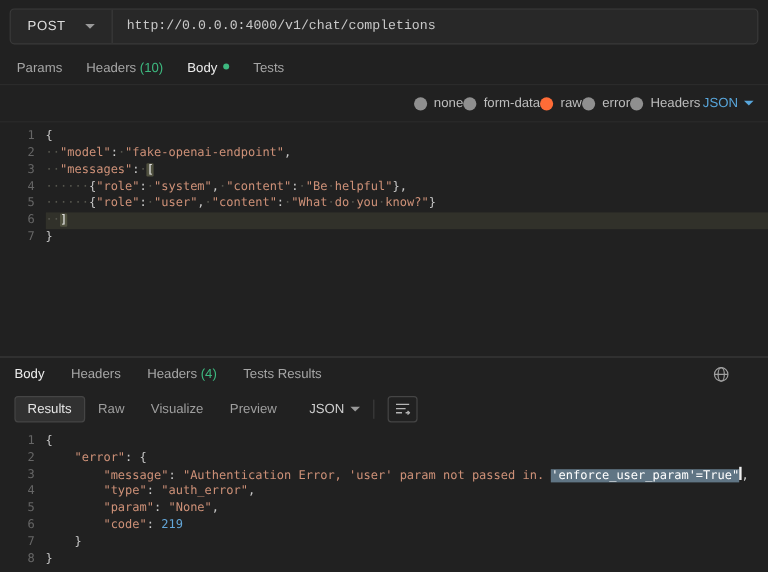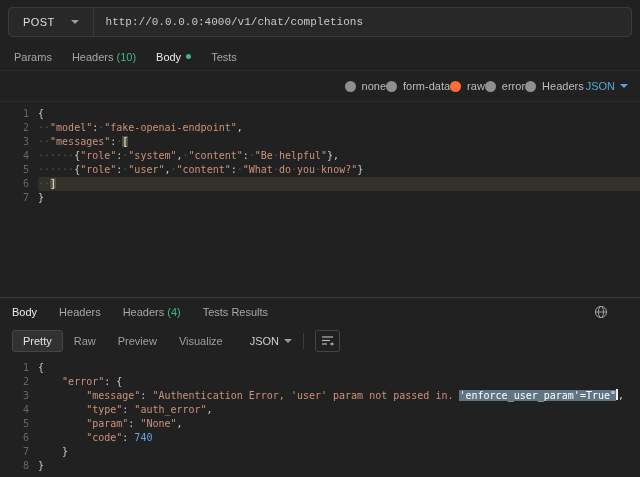--- a/index.html
+++ b/index.html
@@ -139,24 +139,24 @@
       <div class="globe-btn">
         <svg width="14" height="14" viewBox="0 0 14 14">
           <circle cx="7" cy="7" r="5.6" fill="none" stroke="#a0a0a0" stroke-width="1"></circle>
           <ellipse cx="7" cy="7" rx="2.6" ry="5.6" fill="none" stroke="#a0a0a0" stroke-width="1"></ellipse>
           <line x1="1.4" y1="7" x2="12.6" y2="7" stroke="#a0a0a0" stroke-width="1"></line>
         </svg>
       </div>
     </div>
 
     <div class="resp-toolbar">
-      <div class="vtab active"><span>Pretty</span></div>
+      <div class="vtab active"><span>Results</span></div>
       <div class="vtab"><span>Raw</span></div>
+      <div class="vtab"><span>Visualize</span></div>
       <div class="vtab"><span>Preview</span></div>
-      <div class="vtab"><span>Visualize</span></div>
       <div class="resp-lang">
           <span>JSON</span>
           <span class="chev"></span>
         </div>
       <div class="sep"></div>
       <div class="wrap-btn">
         <svg width="13" height="11" viewBox="0 0 13 11">
           <line x1="1" y1="2" x2="12" y2="2" stroke="#b5b5b5" stroke-width="1.2"></line>
           <line x1="1" y1="5.5" x2="9" y2="5.5" stroke="#b5b5b5" stroke-width="1.2"></line>
           <line x1="1" y1="9" x2="6" y2="9" stroke="#b5b5b5" stroke-width="1.2"></line>
@@ -176,20 +176,20 @@
           <div class="gnum">6</div>
           <div class="gnum">7</div>
           <div class="gnum">8</div>
         </div>
       <div class="codearea">
           <div class="line"><span class="p">{</span></div>
           <div class="line"><span class="ws">    </span><span class="str">"error"</span><span class="p">:</span><span class="ws"> </span><span class="p">{</span></div>
           <div class="line"><span class="ws">        </span><span class="str">"message"</span><span class="p">:</span><span class="ws"> </span><span class="str">"Authentication Error, 'user' param not passed in. </span><span class="hl">'enforce_user_param'=True"</span><span class="caret"></span><span class="p">,</span></div>
           <div class="line"><span class="ws">        </span><span class="str">"type"</span><span class="p">:</span><span class="ws"> </span><span class="str">"auth_error"</span><span class="p">,</span></div>
           <div class="line"><span class="ws">        </span><span class="str">"param"</span><span class="p">:</span><span class="ws"> </span><span class="str">"None"</span><span class="p">,</span></div>
-          <div class="line"><span class="ws">        </span><span class="str">"code"</span><span class="p">:</span><span class="ws"> </span><span class="num">740</span></div>
+          <div class="line"><span class="ws">        </span><span class="str">"code"</span><span class="p">:</span><span class="ws"> </span><span class="num">219</span></div>
           <div class="line"><span class="ws">    </span><span class="p">}</span></div>
           <div class="line"><span class="p">}</span></div>
         </div>
     </div>
   </div>
 
 </div>
 
 </body></html>

